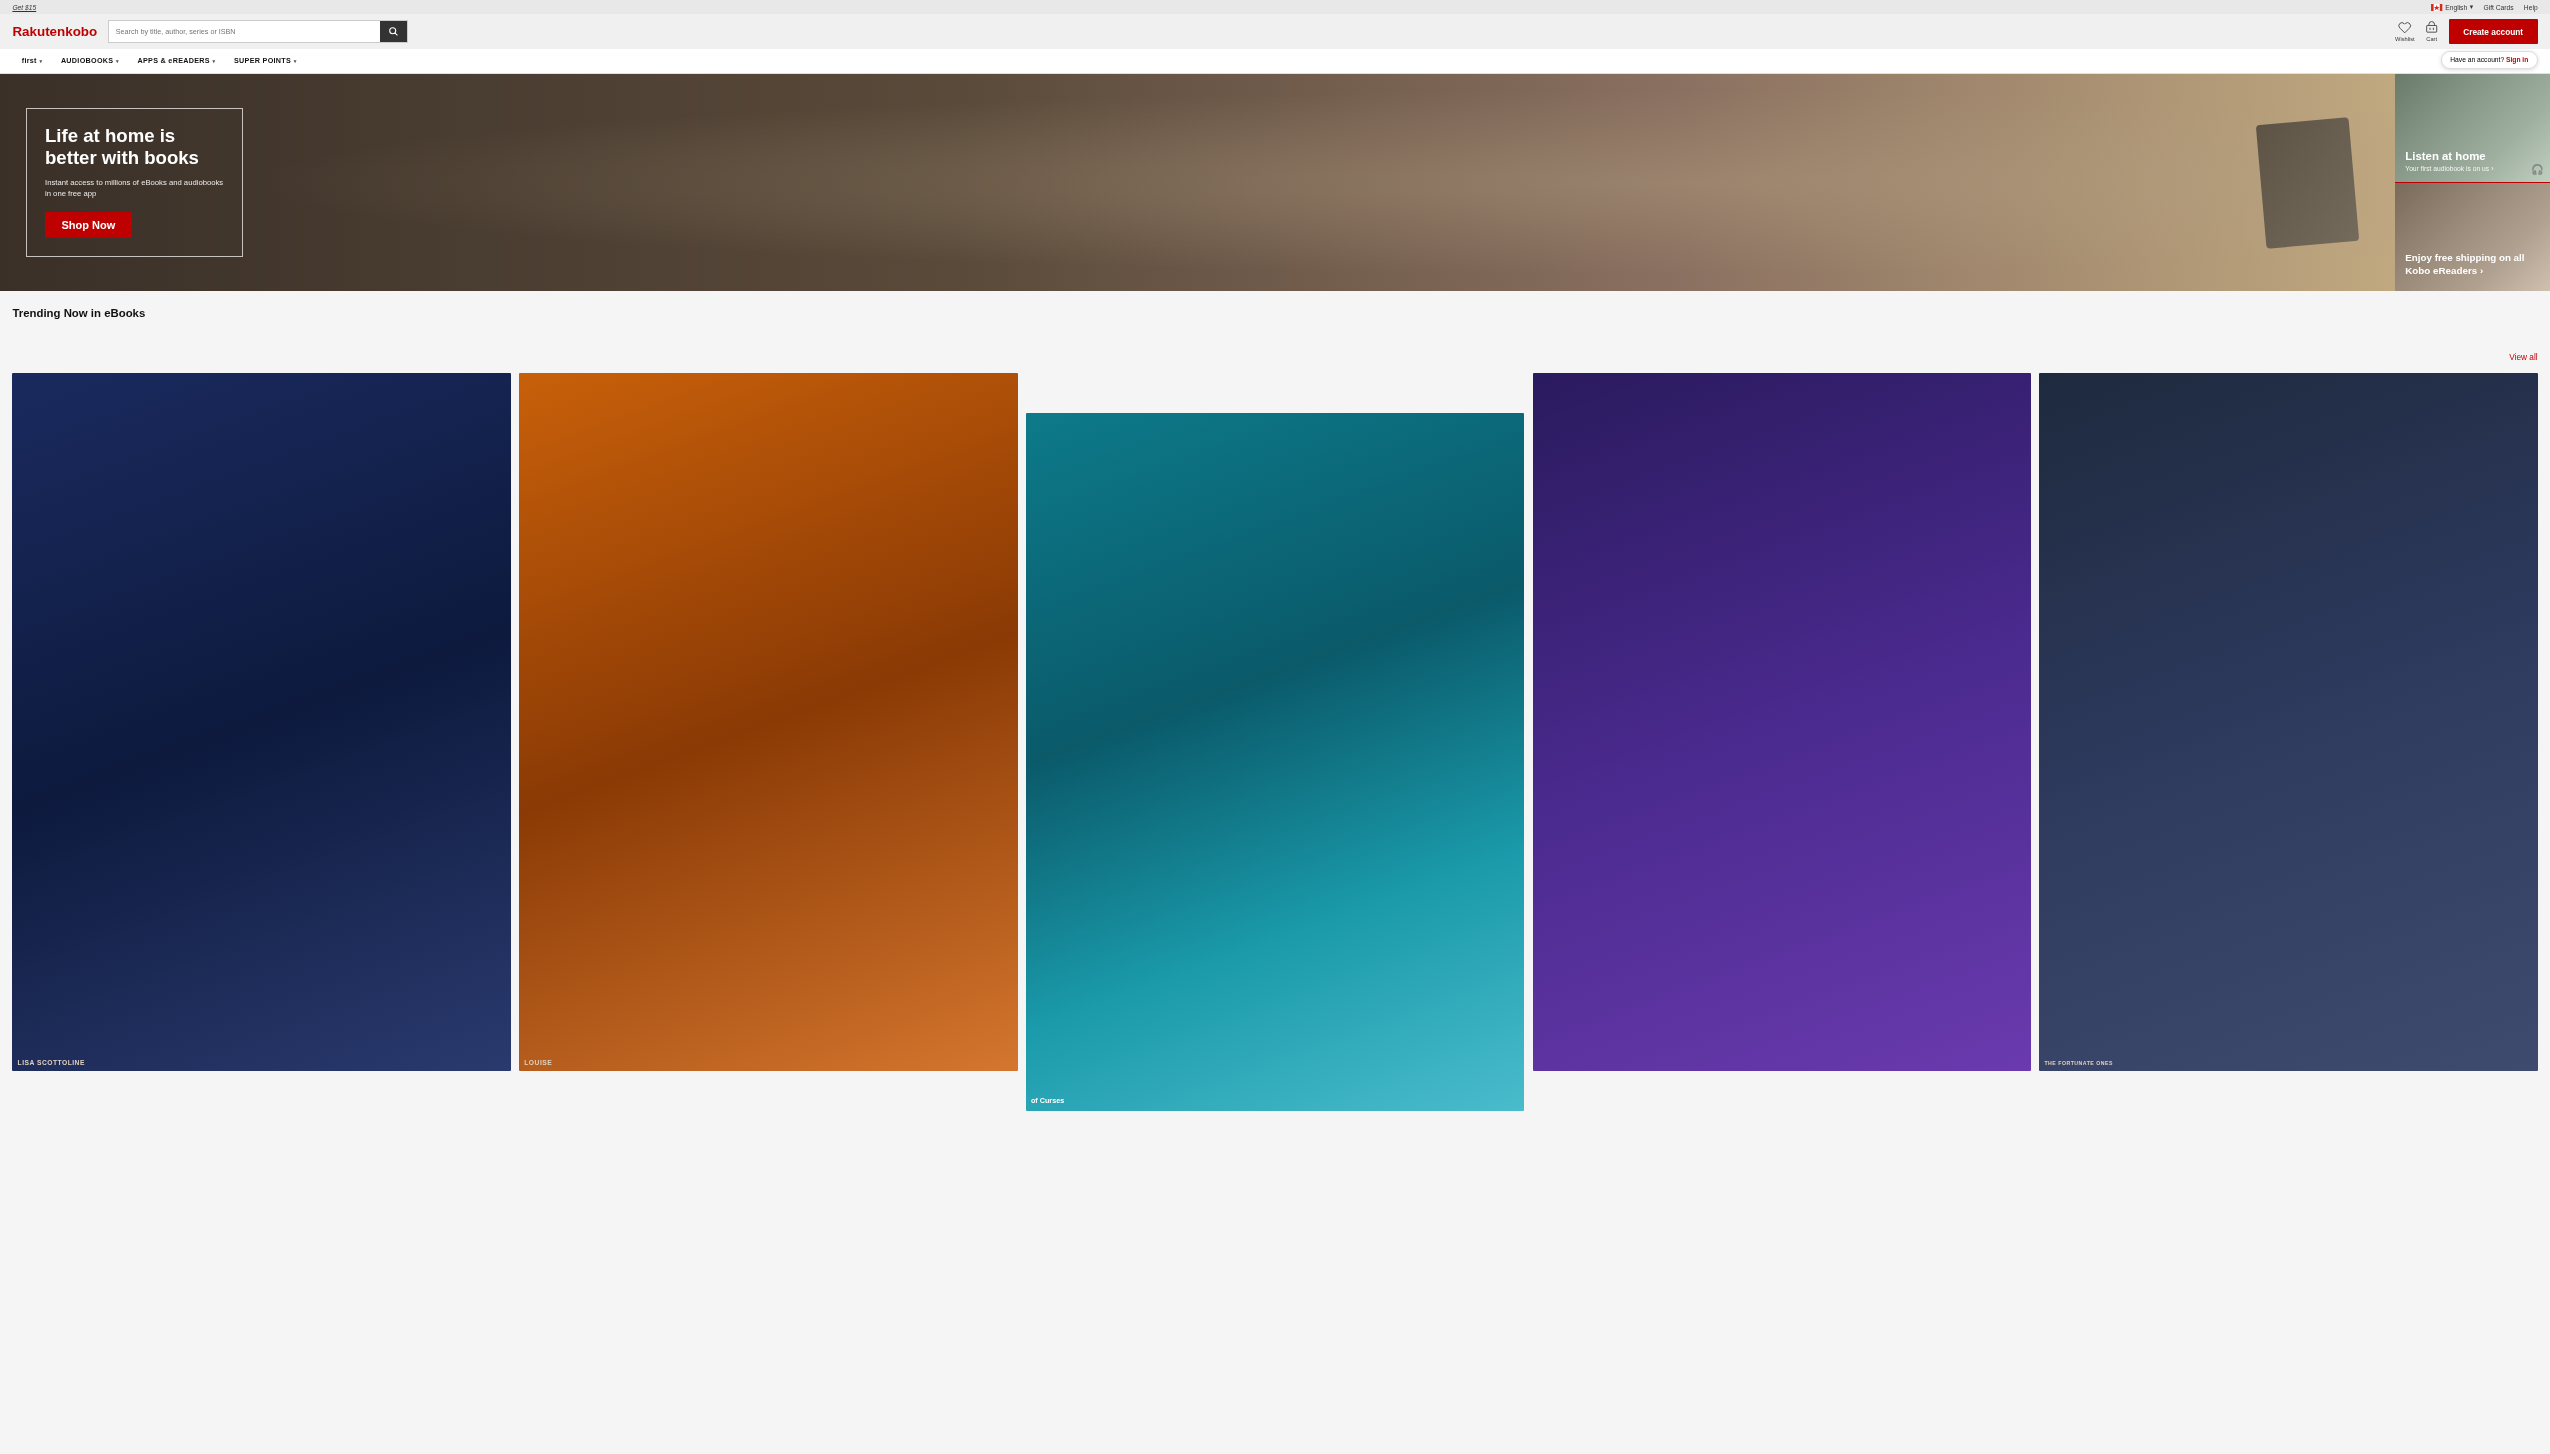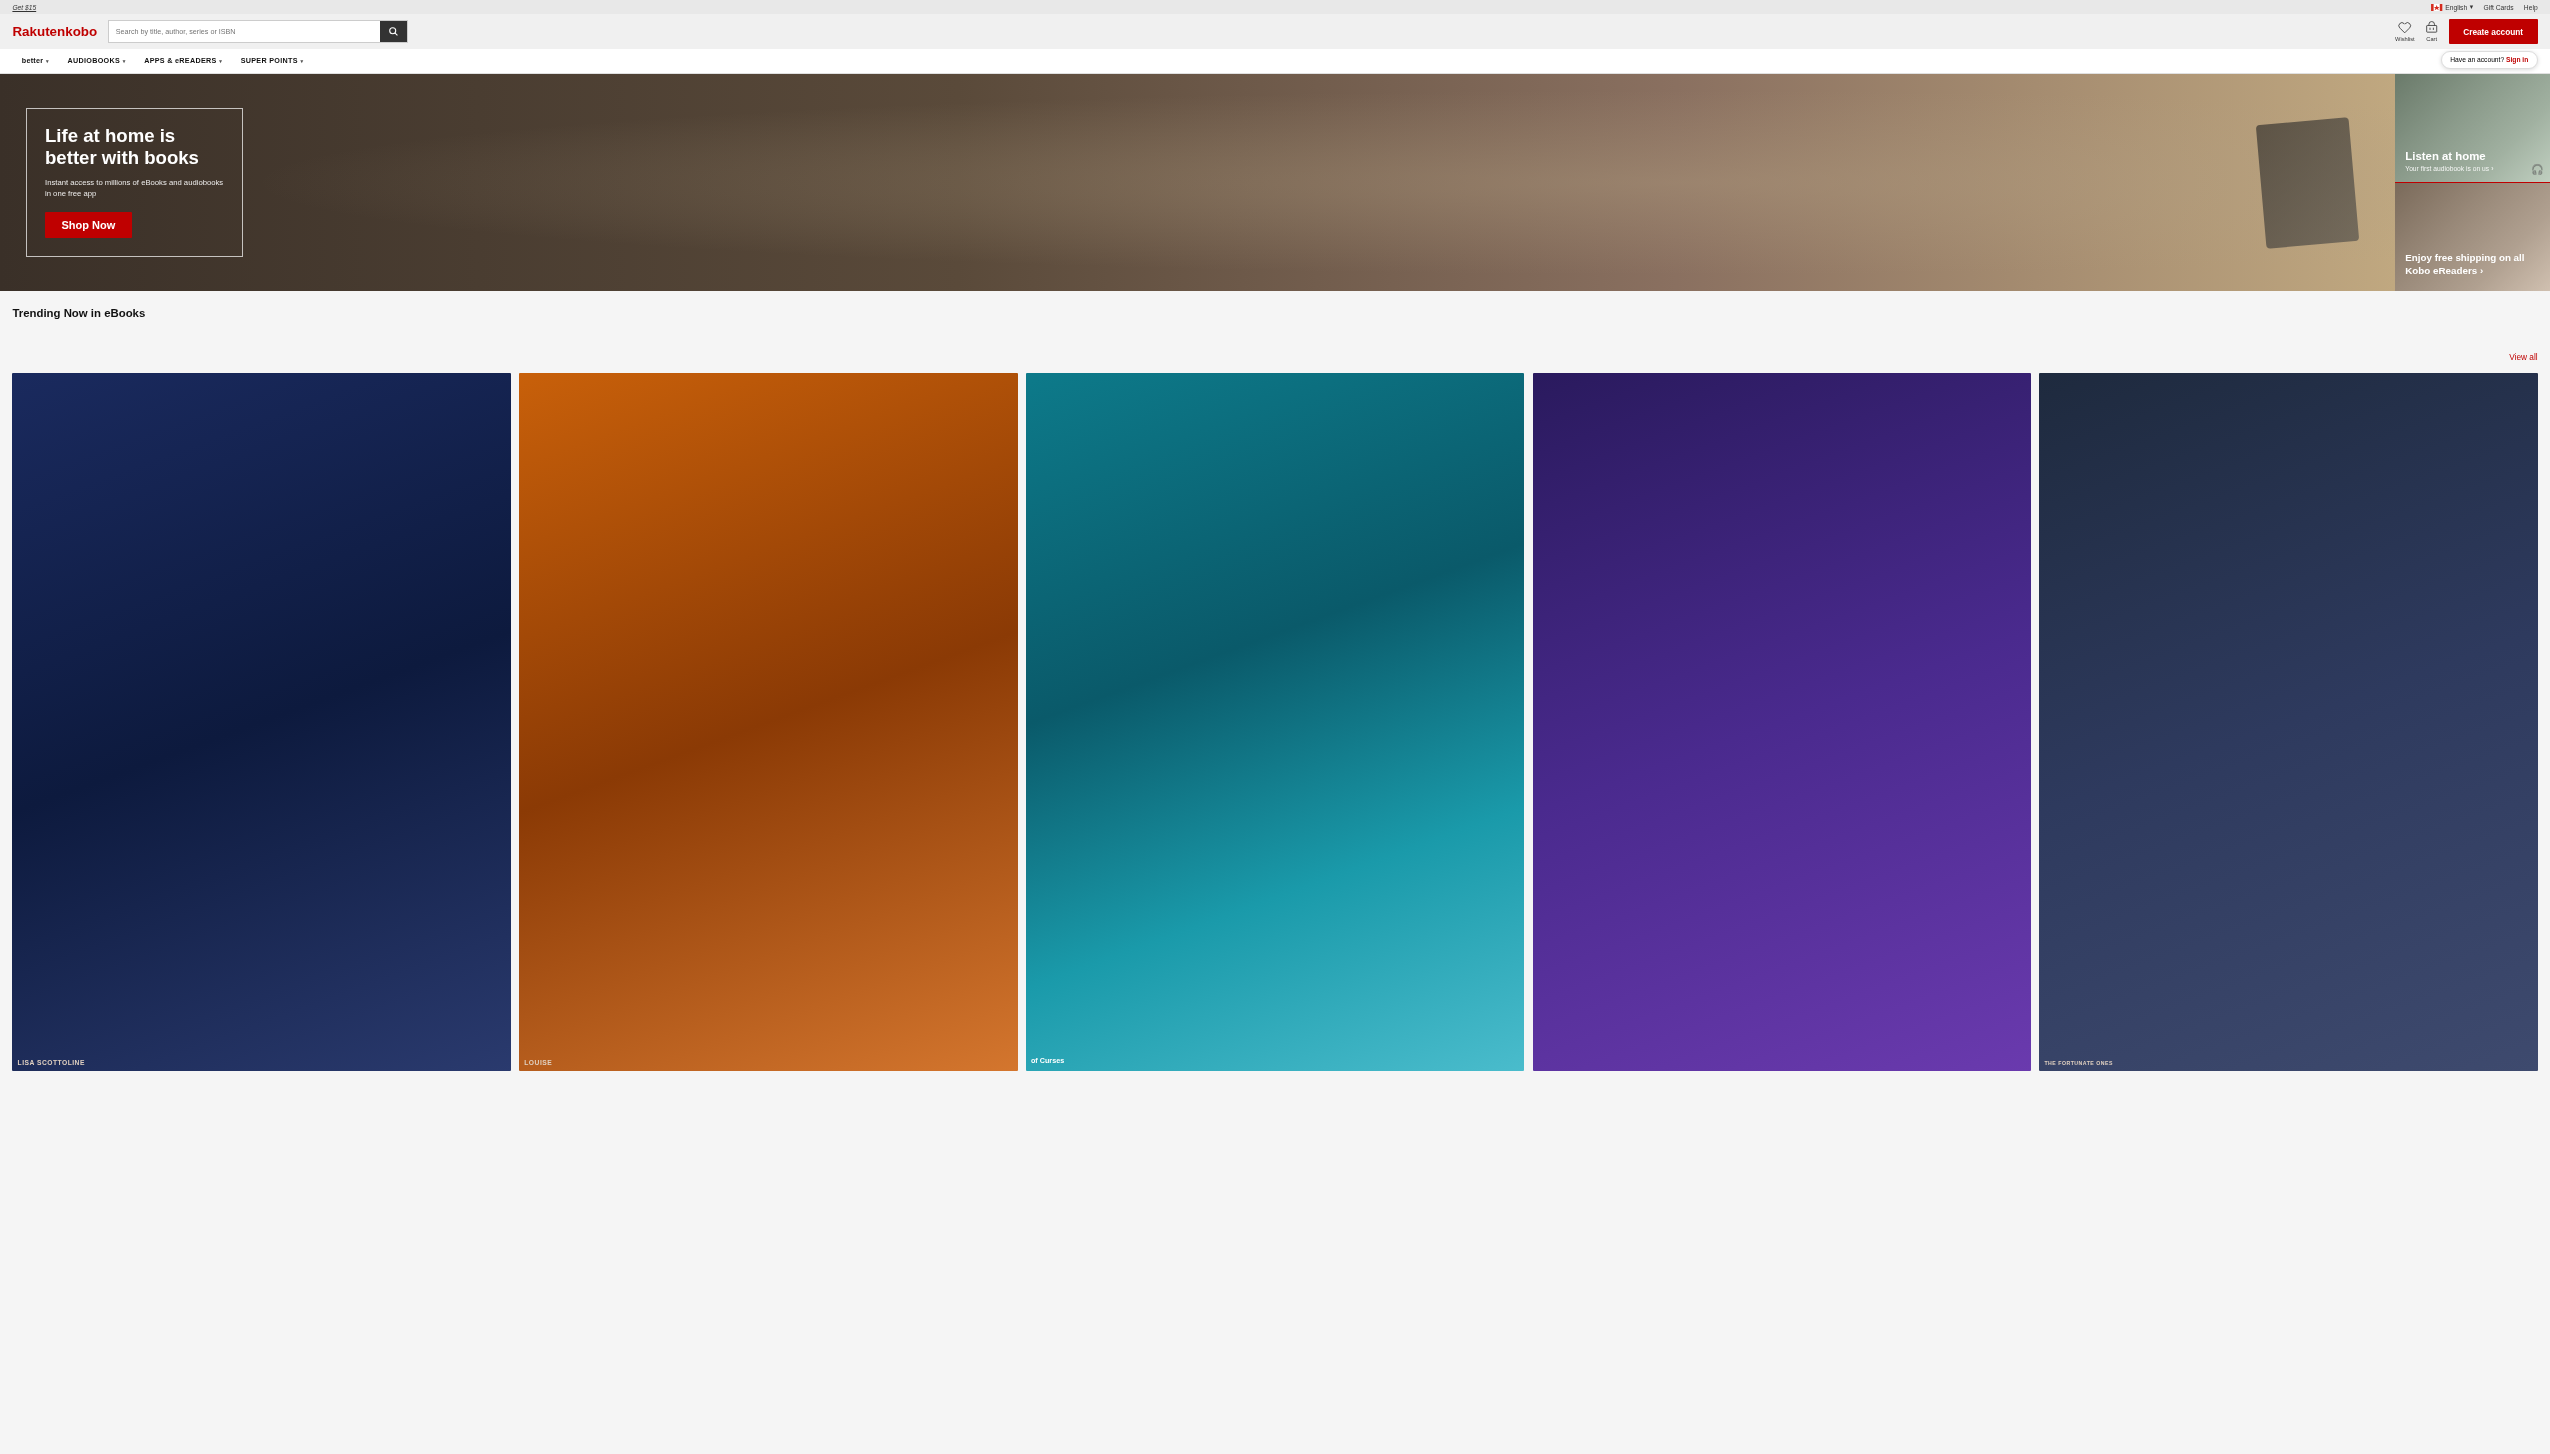--- a/index.html
+++ b/index.html
@@ -312,20 +312,21 @@
       overflow: hidden;
     }
     .book-cover-1 {
       background: linear-gradient(160deg, #1a2a5e 0%, #0d1a3e 50%, #2a3a6e 100%);
     }
     .book-cover-2 {
       background: linear-gradient(160deg, #c8600a 0%, #8b3a05 50%, #d4762e 100%);
     }
     .book-cover-3 {
       background: linear-gradient(160deg, #0d7a8a 0%, #0a5a6a 40%, #1a9aaa 70%, #4abccc 100%);
+      margin-top: 40px;
     }
     .book-cover-4 {
       background: linear-gradient(160deg, #2a1a5e 0%, #4a2a8e 50%, #6a3aae 100%);
     }
     .book-cover-5 {
       background: linear-gradient(160deg, #1e2a3e 0%, #2e3a5e 50%, #3e4a6e 100%);
     }
 
     .book-cover-text {
       position: absolute;
@@ -415,21 +416,21 @@
 
     <div class="sign-in-tooltip">
       <span>Have an account?</span>
       <a class="sign-in-link" href="#">Sign in</a>
     </div>
   </div>
 </div>
 
 <nav class="nav">
   <a class="nav-item" href="#">
-    <span>better</span>
+    <span>first</span>
     <span class="nav-chevron">▾</span>
   </a>
   <a class="nav-item" href="#">
     <span>AUDIOBOOKS</span>
     <span class="nav-chevron">▾</span>
   </a>
   <a class="nav-item" href="#">
     <span>APPS &amp; eREADERS</span>
     <span class="nav-chevron">▾</span>
   </a>

